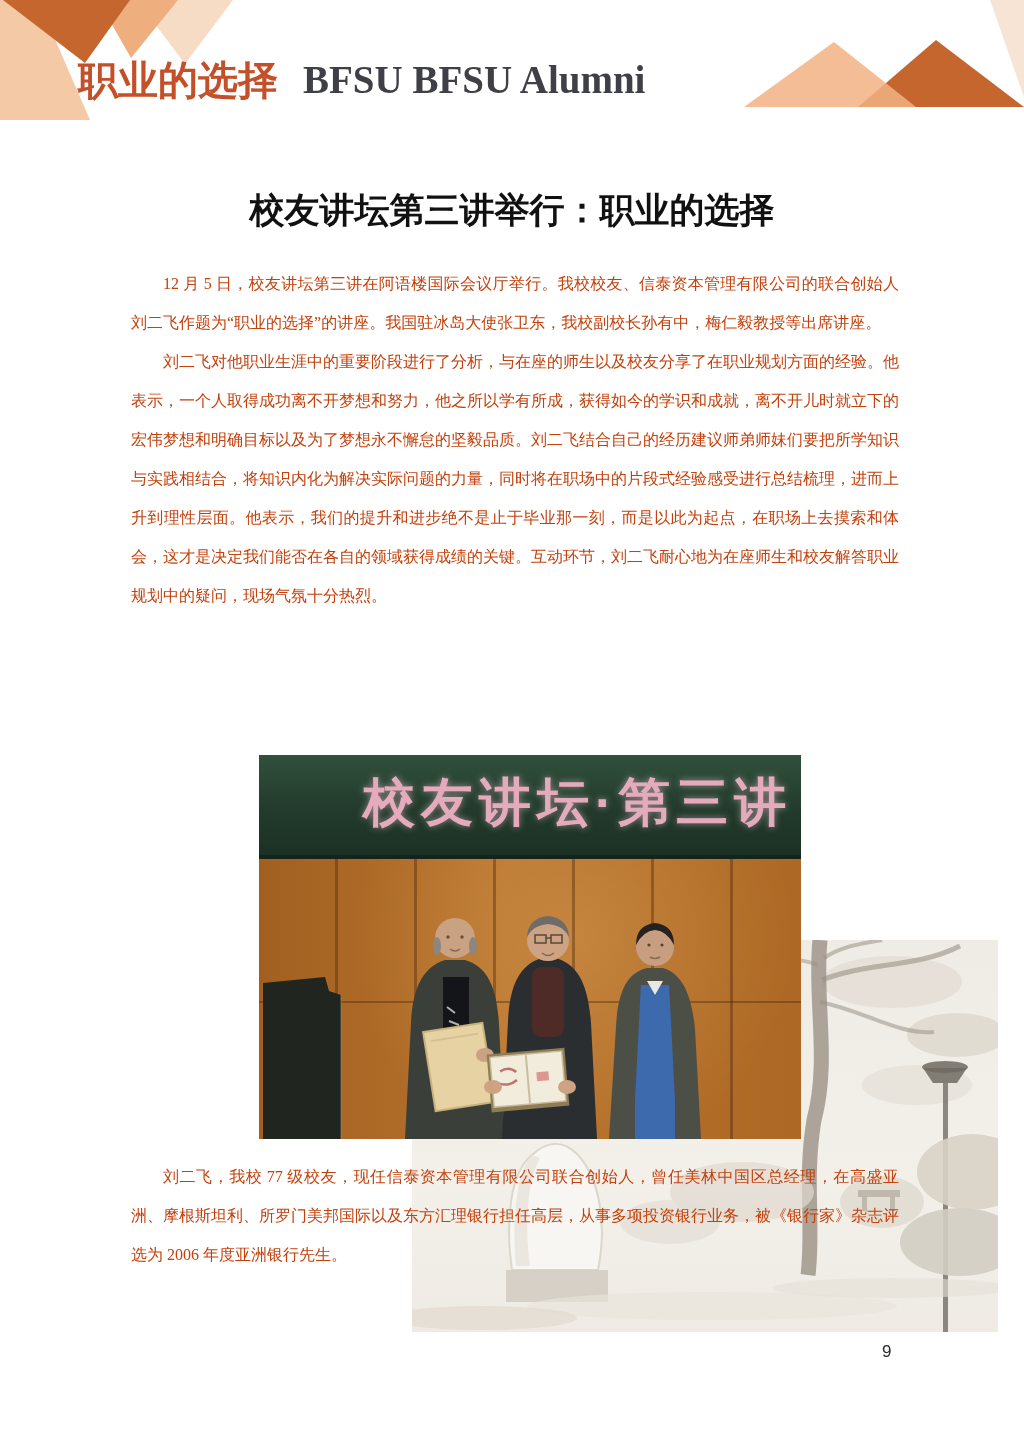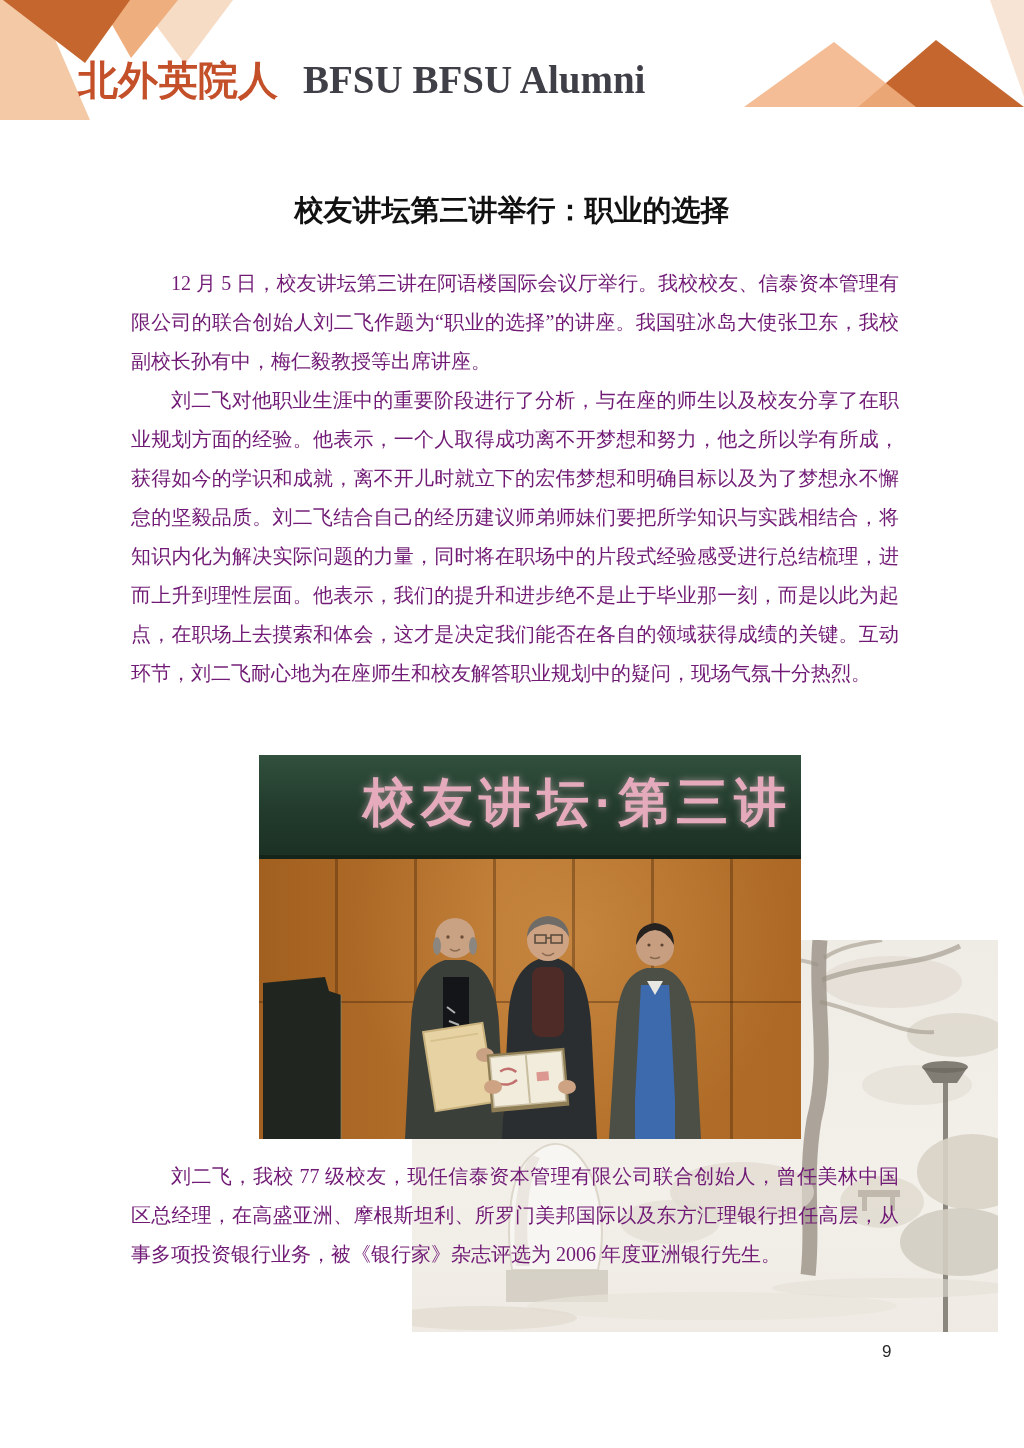--- a/index.html
+++ b/index.html
@@ -24,26 +24,26 @@
     font-family:"Liberation Serif","DejaVu Serif",serif;
     font-weight:bold;font-size:39px;line-height:1;color:#3F3F47;
     white-space:nowrap;
   }
 
   
   #article-title{
     left:0;top:190px;width:1024px;z-index:3;
     text-align:center;
     font-family:"Liberation Sans","DejaVu Sans",sans-serif;
-    font-weight:bold;font-size:29px;line-height:40px;color:#111111;
+    font-weight:bold;font-size:35px;line-height:40px;color:#111111;
   }
   .bodytext{
     width:768px;left:131px;z-index:3;
-    font-size:20px;line-height:39px;text-align:justify;
-    color:#701a75;
+    font-size:16px;line-height:39px;text-align:justify;
+    color:#c2410c;
   }
   .bodytext p{margin:0;text-indent:2em;}
   #body-block{top:264px;}
   #para-3{top:1121px;margin-top:36px;}
 
   
   #event-photo{
     left:259px;top:755px;width:542px;height:384px;overflow:hidden;z-index:2;
     background:#AE6B25;
   }
@@ -94,21 +94,21 @@
 <svg id="deco-top" class="abs" width="1024" height="132" viewBox="0 0 1024 132">
   <polygon points="0,0 38,0 90,120 0,120" fill="#F4C9A5"></polygon>
   <polygon points="137,0 233,0 185,64" fill="#F7DCC5"></polygon>
   <polygon points="98,0 178,0 131,58" fill="#EFAE7D"></polygon>
   <polygon points="3,0 130,0 85,63" fill="#C4662E"></polygon>
   <polygon points="990,0 1024,0 1024,97" fill="#F8E4D4"></polygon>
   <polygon points="858,107 936,40 1024,107" fill="#C4662E"></polygon>
   <polygon points="744,107 834,42 916,107" fill="#F2B183" fill-opacity="0.85"></polygon>
 </svg>
 
-<div id="logo-cn" class="abs">北外英院人</div>
+<div id="logo-cn" class="abs">职业的选择</div>
 <div id="logo-en" class="abs">BFSU BFSU Alumni</div>
 
 <div id="article-title" class="abs">校友讲坛第三讲举行：职业的选择</div>
 
 <div id="body-block" class="abs bodytext">
   <p>12 月 5 日，校友讲坛第三讲在阿语楼国际会议厅举行。我校校友、信泰资本管理有限公司的联合创始人刘二飞作题为“职业的选择”的讲座。我国驻冰岛大使张卫东，我校副校长孙有中，梅仁毅教授等出席讲座。</p>
   <p>刘二飞对他职业生涯中的重要阶段进行了分析，与在座的师生以及校友分享了在职业规划方面的经验。他表示，一个人取得成功离不开梦想和努力，他之所以学有所成，获得如今的学识和成就，离不开儿时就立下的宏伟梦想和明确目标以及为了梦想永不懈怠的坚毅品质。刘二飞结合自己的经历建议师弟师妹们要把所学知识与实践相结合，将知识内化为解决实际问题的力量，同时将在职场中的片段式经验感受进行总结梳理，进而上升到理性层面。他表示，我们的提升和进步绝不是止于毕业那一刻，而是以此为起点，在职场上去摸索和体会，这才是决定我们能否在各自的领域获得成绩的关键。互动环节，刘二飞耐心地为在座师生和校友解答职业规划中的疑问，现场气氛十分热烈。</p>
 </div>
 
 <div id="snow-photo" class="abs">

